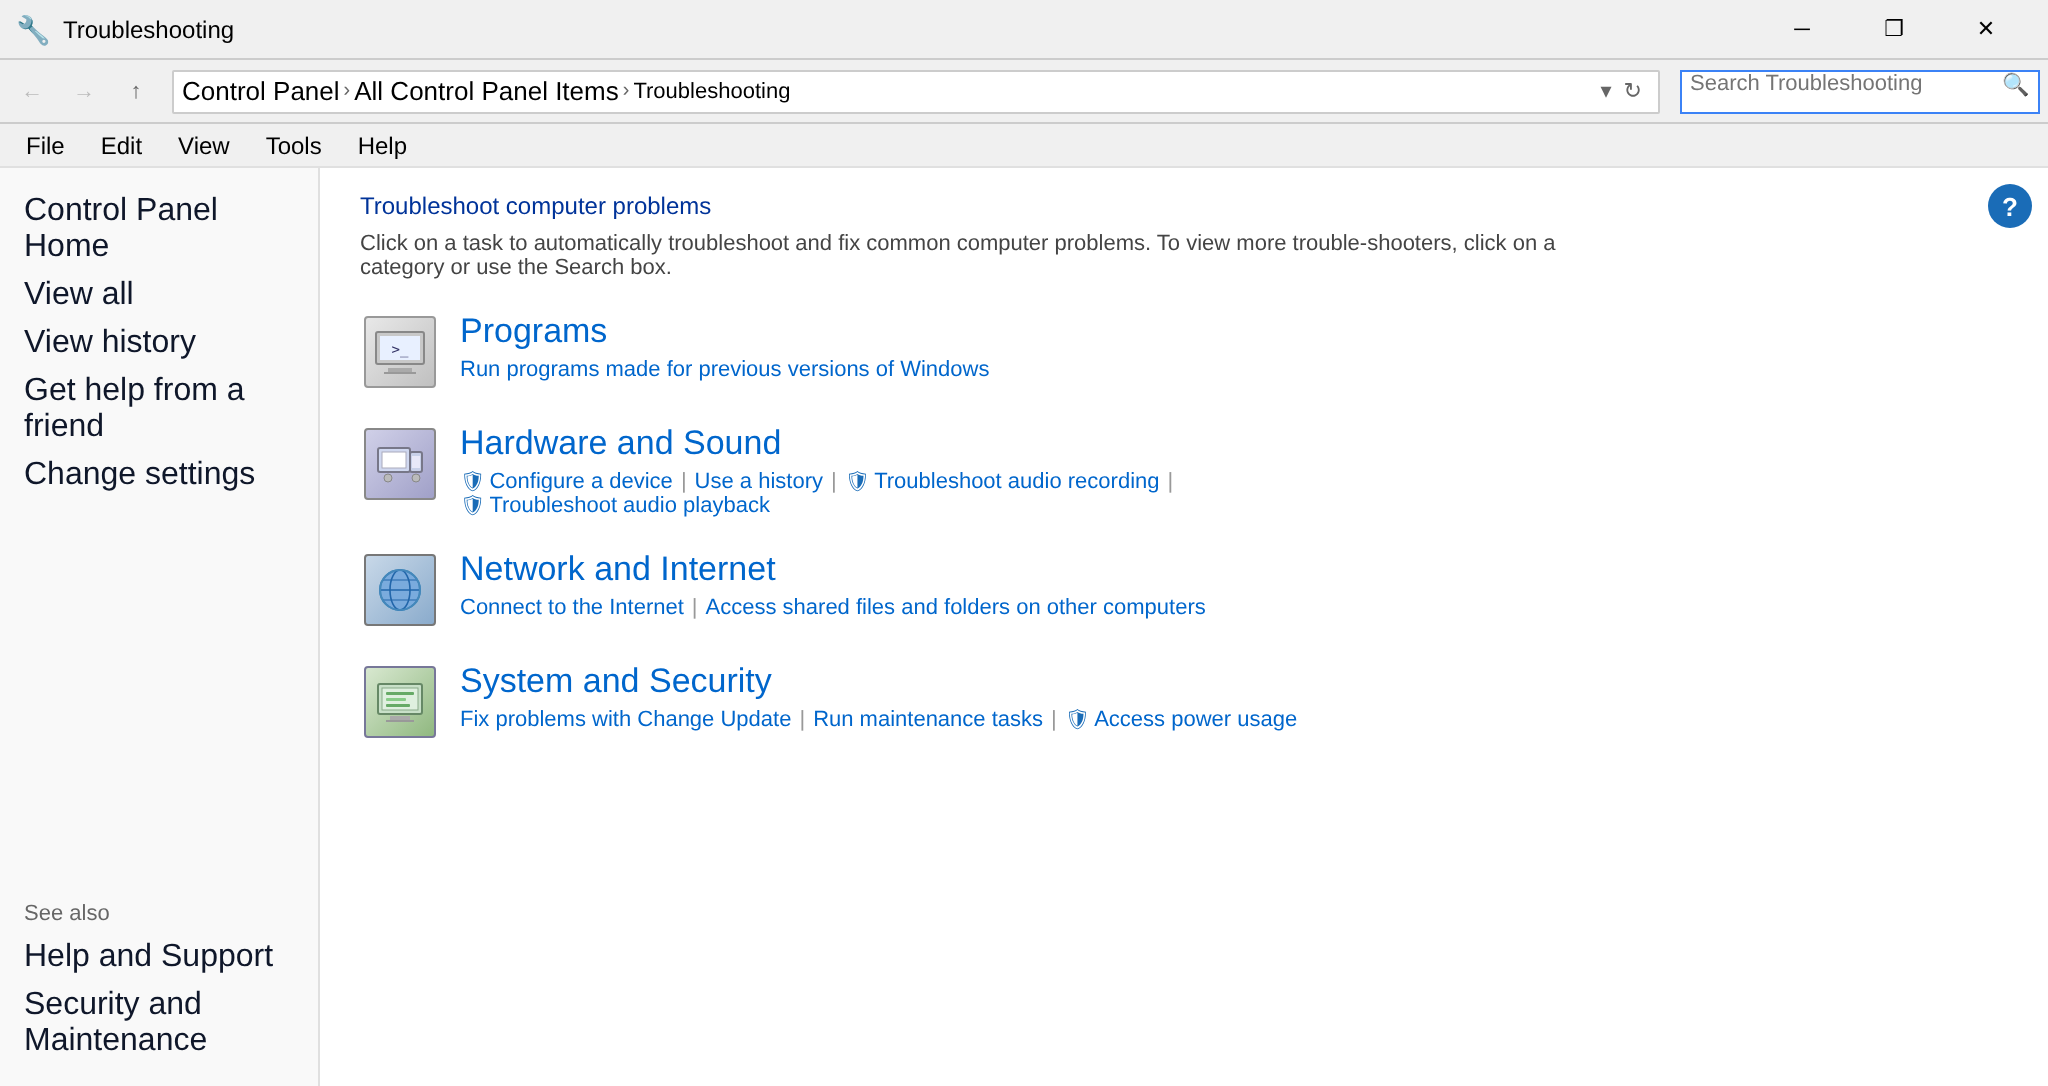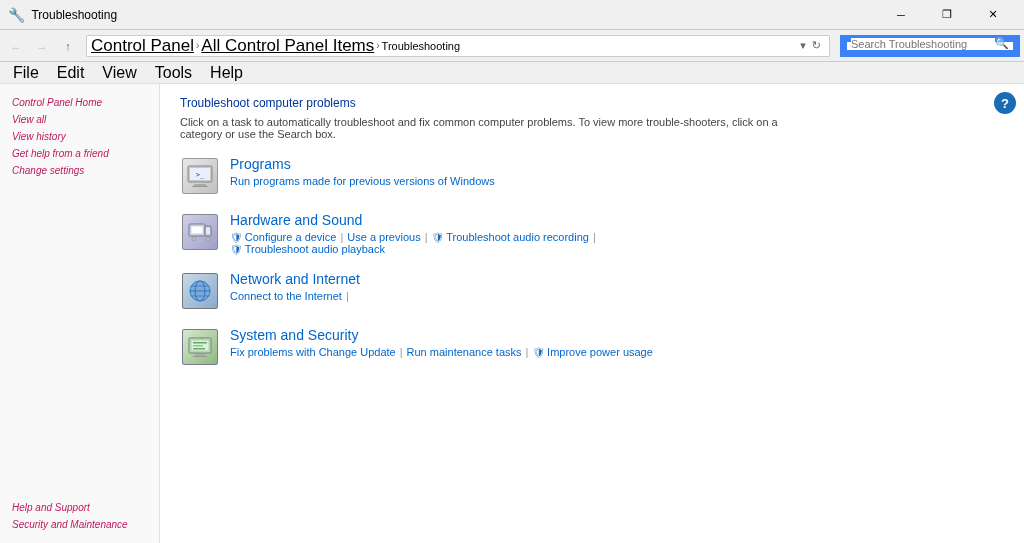--- a/index.html
+++ b/index.html
@@ -43,46 +43,46 @@
     }
     .nav-btn.disabled { color: #bbb; cursor: default; }
     .address-bar {
       flex: 1; height: 22px;
       display: flex; align-items: center;
       border: 1px solid #ccc; background: #fff;
       padding: 0 4px; margin: 0 4px;
       border-radius: 1px;
     }
     .address-breadcrumb { display: flex; align-items: center; gap: 2px; flex: 1; }
-    .breadcrumb-part { color: #000; font-size: 17px; cursor: pointer; text-decoration: underline; }
+    .breadcrumb-part { color: #000; font-size: 13px; cursor: pointer; }
     .breadcrumb-sep { color: #666; font-size: 10px; }
     .breadcrumb-active { color: #000; font-size: 11px; font-weight: normal; }
     .address-dropdown { border: none; background: transparent; font-size: 11px; cursor: pointer; color: #666; padding: 0 2px; }
     .address-refresh { border: none; background: transparent; font-size: 11px; cursor: pointer; color: #666; padding: 0 4px; }
     .search-box {
       height: 22px; width: 180px;
-      border: 7px solid #3b82f6; background: #fff;
-      display: flex; align-items: flex-end;
+      border: 1px solid #3b82f6; background: #fff;
+      display: flex; align-items: flex-start;
       padding: 0 4px; margin-left: 4px;
     }
     .search-input { border: none; outline: none; font-size: 11px; flex: 1; color: #999; }
     .search-icon { color: #666; font-size: 11px; }
 
     
     .menu-bar {
       height: 22px;
       display: flex;
       align-items: center;
       padding: 0 4px;
       background: #f0f0f0;
       border-bottom: 1px solid #e0e0e0;
     }
     .menu-item {
       padding: 2px 8px;
-      font-size: 16px;
+      font-size: 12px;
       cursor: pointer;
       border: 1px solid transparent;
     }
 
     
     .main-layout {
       display: flex;
       height: calc(543px - 30px - 32px - 22px);
     }
 
@@ -91,25 +91,24 @@
       width: 160px;
       background: #f9f9f9;
       border-right: 1px solid #e0e0e0;
       padding: 10px 0;
       display: flex;
       flex-direction: column;
     }
     .sidebar-link {
       display: block;
       padding: 3px 12px;
-      font-size: 10px;
-      color: #be185d;
+      font-size: 16px;
+      color: #0f172a;
       text-decoration: none;
       cursor: pointer;
-      font-style: italic;
     }
     .sidebar-section-title {
       padding: 12px 12px 4px 12px;
       font-size: 11px;
       color: #666;
     }
     .sidebar-divider { flex: 1; }
 
     
     .content {
@@ -138,21 +137,21 @@
       margin-bottom: 16px;
     }
     .category-icon {
       width: 40px; height: 40px;
       margin-right: 10px;
       flex-shrink: 0;
       display: flex; align-items: center; justify-content: center;
     }
     .category-content { flex: 1; }
     .category-title {
-      font-size: 14px;
+      font-size: 17px;
       color: #0066cc;
       text-decoration: none;
       cursor: pointer;
       display: inline-block;
       margin-bottom: 3px;
     }
     .category-links {
       display: flex;
       align-items: center;
       flex-wrap: wrap;
@@ -239,20 +238,21 @@
 
 <div class="main-layout">
 
   <div class="sidebar">
     <a class="sidebar-link">Control Panel Home</a>
     <a class="sidebar-link">View all</a>
     <a class="sidebar-link">View history</a>
     <a class="sidebar-link">Get help from a friend</a>
     <a class="sidebar-link">Change settings</a>
     <div class="sidebar-divider"></div>
+    <div class="sidebar-section-title">See also</div>
     <a class="sidebar-link">Help and Support</a>
     <a class="sidebar-link">Security and Maintenance</a>
   </div>
 
   <div class="content">
     <button class="help-btn">?</button>
 
     <div class="page-title">Troubleshoot computer problems</div>
     <div class="page-desc">Click on a task to automatically troubleshoot and fix common computer problems. To view more trouble-shooters, click on a category or use the Search box.</div>
 
@@ -290,21 +290,21 @@
         </div>
       </div>
       <div class="category-content">
         <a class="category-title">Hardware and Sound</a>
         <div class="category-links">
           <span style="display:inline-flex; align-items:center; gap:2px;">
             <span style="color:#1a6cb7; font-size:10px;">🛡</span>
             <a class="cat-link">Configure a device</a>
           </span>
           <span class="cat-sep">|</span>
-          <a class="cat-link">Use a previous</a>
+          <a class="cat-link">Use a history</a>
           <span class="cat-sep">|</span>
           <span style="display:inline-flex; align-items:center; gap:2px;">
             <span style="color:#1a6cb7; font-size:10px;">🛡</span>
             <a class="cat-link">Troubleshoot audio recording</a>
           </span>
           <span class="cat-sep">|</span>
         </div>
         <div class="category-links">
           <span style="display:inline-flex; align-items:center; gap:2px;">
             <span style="color:#1a6cb7; font-size:10px;">🛡</span>
@@ -325,20 +325,21 @@
             <line x1="5" y1="19" x2="23" y2="19" stroke="#2266aa" stroke-width="0.6"></line>
             <circle cx="14" cy="14" r="10" fill="none" stroke="#4488bb" stroke-width="1"></circle>
           </svg>
         </div>
       </div>
       <div class="category-content">
         <a class="category-title">Network and Internet</a>
         <div class="category-links">
           <a class="cat-link">Connect to the Internet</a>
           <span class="cat-sep">|</span>
+          <a class="cat-link">Access shared files and folders on other computers</a>
         </div>
       </div>
     </div>
 
     <div class="category-item">
       <div class="category-icon">
         <div class="cat-icon-box icon-system">
           <svg width="28" height="28" viewBox="0 0 28 28">
             <rect x="3" y="5" width="22" height="15" rx="1" fill="#c8e0c8" stroke="#668866" stroke-width="1"></rect>
             <rect x="5" y="7" width="18" height="11" fill="#dff0df" stroke="#88aa88" stroke-width="0.5"></rect>
@@ -352,20 +353,20 @@
       </div>
       <div class="category-content">
         <a class="category-title">System and Security</a>
         <div class="category-links">
           <a class="cat-link">Fix problems with Change Update</a>
           <span class="cat-sep">|</span>
           <a class="cat-link">Run maintenance tasks</a>
           <span class="cat-sep">|</span>
           <span style="display:inline-flex; align-items:center; gap:2px;">
             <span style="color:#1a6cb7; font-size:10px;">🛡</span>
-            <a class="cat-link">Improve power usage</a>
+            <a class="cat-link">Access power usage</a>
           </span>
         </div>
       </div>
     </div>
 
   </div>
 </div>
 
 </body></html>

